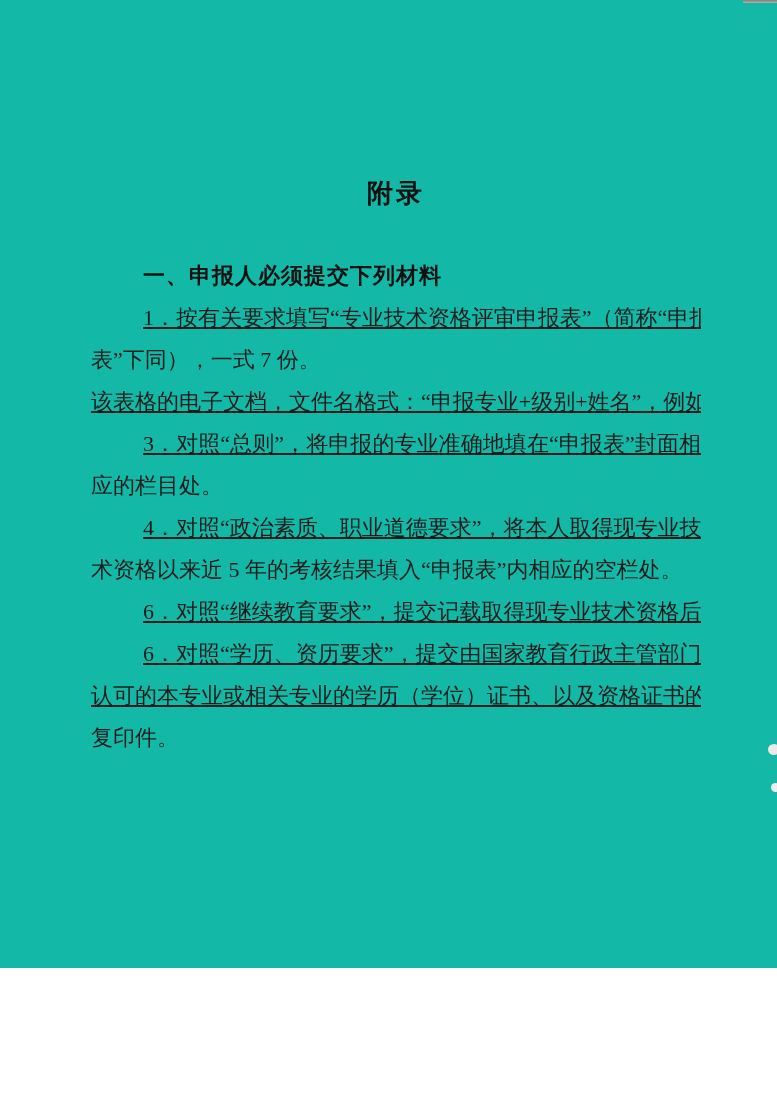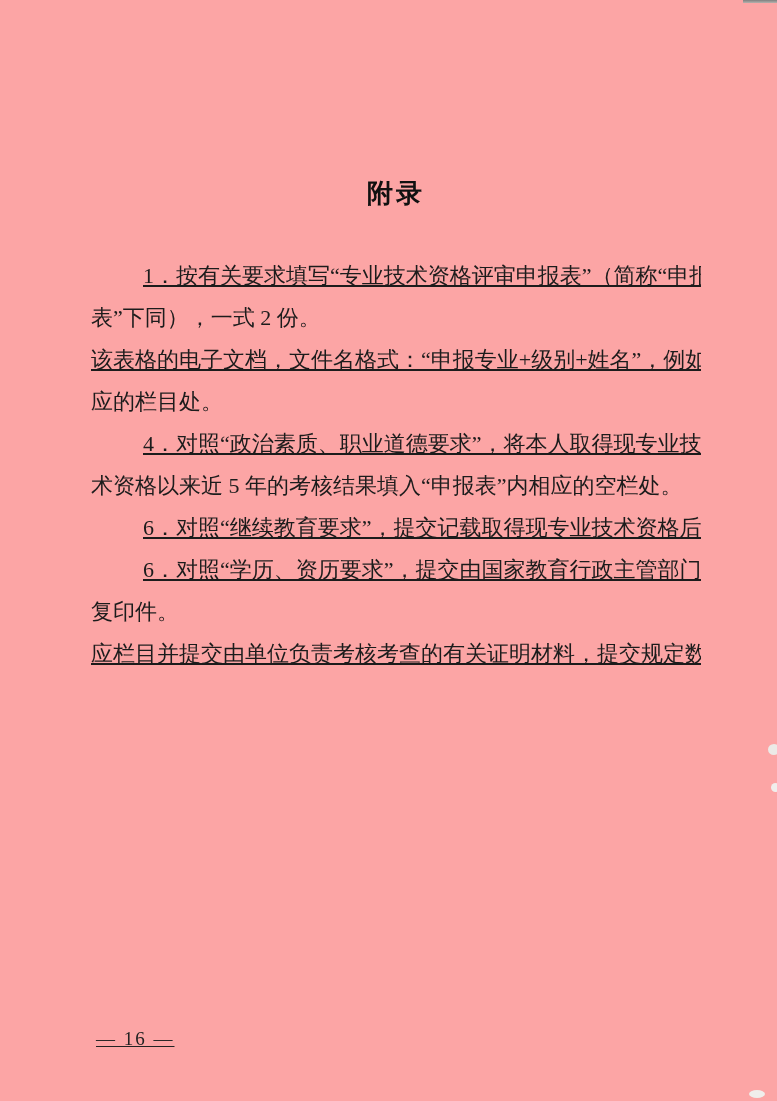--- a/index.html
+++ b/index.html
@@ -3,22 +3,22 @@
 <meta charset="utf-8">
 <style>
   html, body {
     margin: 0;
     padding: 0;
     background: #ffffff;
   }
   .page {
     position: relative;
     width: 777px;
-    height: 1101px;
-    background: #fca5a5;
+    height: 968px;
+    background: #14b8a6;
     overflow: hidden;
     font-family: "Liberation Serif", "DejaVu Serif", serif;
     color: #1c1c1c;
   }
   .doc-title {
     position: absolute;
     top: 176px;
     left: 91px;
     width: 610px;
     text-align: center;
@@ -107,34 +107,36 @@
 <div class="page">
 
   <div class="artifact-topright"></div>
   <div class="smudge-a"></div>
   <div class="smudge-b"></div>
   <div class="smudge-c"></div>
 
   <div class="doc-title">附录</div>
 
   <div class="content">
+    <div class="ln ind bold">一、申报人必须提交下列材料</div>
 
     <div class="ln ind fill">1．按有关要求填写“专业技术资格评审申报表”（简称“申报</div>
-    <div class="ln">表”下同），一式 2 份。</div>
+    <div class="ln">表”下同），一式 7 份。</div>
 
     <div class="ln fill">该表格的电子文档，文件名格式：“申报专业+级别+姓名”，例如：</div>
 
+    <div class="ln ind fill">3．对照“总则”，将申报的专业准确地填在“申报表”封面相</div>
     <div class="ln">应的栏目处。</div>
 
     <div class="ln ind fill">4．对照“政治素质、职业道德要求”，将本人取得现专业技</div>
     <div class="ln">术资格以来近 5 年的考核结果填入“申报表”内相应的空栏处。</div>
 
     <div class="ln ind fill">6．对照“继续教育要求”，提交记载取得现专业技术资格后</div>
 
     <div class="ln ind fill">6．对照“学历、资历要求”，提交由国家教育行政主管部门</div>
+    <div class="ln fill">认可的本专业或相关专业的学历（学位）证书、以及资格证书的</div>
     <div class="ln">复印件。</div>
 
-    <div class="ln fill">应栏目并提交由单位负责考核考查的有关证明材料，提交规定数</div>
   </div>
 
   <div class="page-number">— 16 —</div>
 
 </div>
 
 </body></html>

